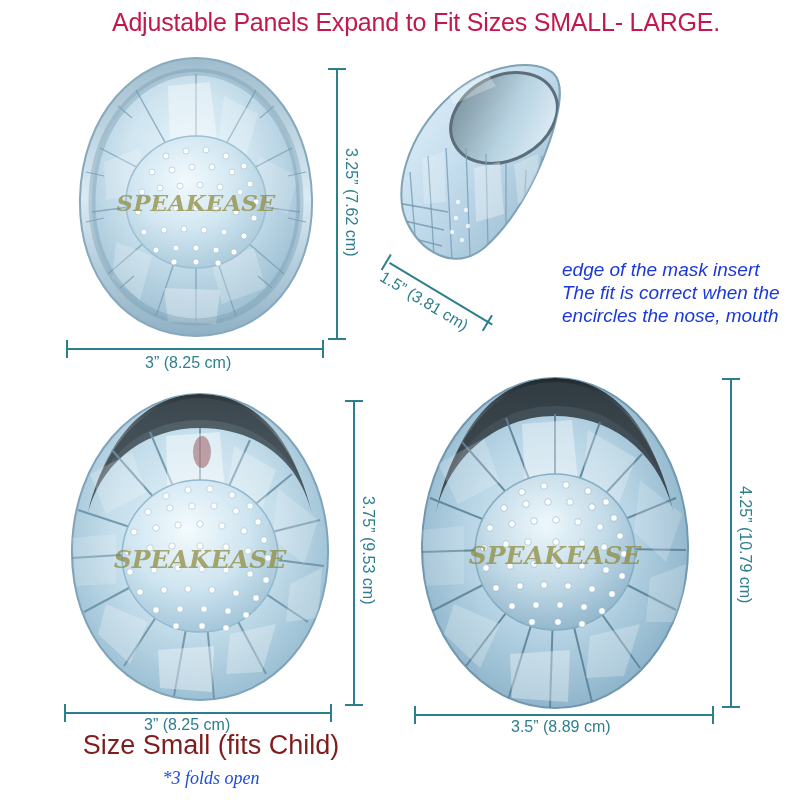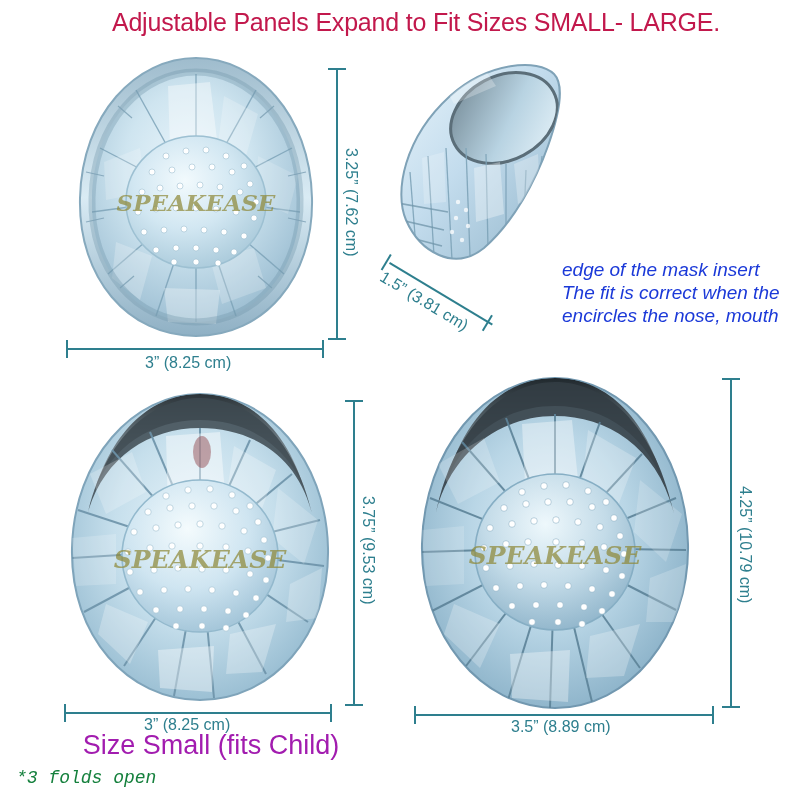--- a/index.html
+++ b/index.html
@@ -54,33 +54,34 @@
     color:#1b39d8;
     font-style:italic;
     font-size:19px;
     line-height:23px;
     font-family:"Liberation Sans","DejaVu Sans",sans-serif;
   }
   #fit-note div{white-space:nowrap;}
 
   .size-title{
     position:absolute;
-    color:#a21caf;
+    color:#7f1d1d;
     font-size:27px;
     white-space:nowrap;
     text-align:center;
     font-family:"Liberation Sans","DejaVu Sans",sans-serif;
   }
   .folds{
     position:absolute;
-    color:#15803d;
+    color:#1d4ed8;
     font-size:18px;
     font-style:italic;
     white-space:nowrap;
-    font-family:Liberation Mono, monospace;
+    text-align:center;
+    font-family:Liberation Serif, serif;
   }
 
   #size-small-title{left:0px;  top:730px;width:390px;}
   #size-small-folds{left:0px;  top:768px;width:390px;}
   #size-large-title{left:400px;top:728px;width:390px;}
   #size-large-folds{left:400px;top:768px;width:768px;width:390px;}
 
   .wm{
     font-family:"DejaVu Serif","Liberation Serif",serif;
     font-style:italic;

